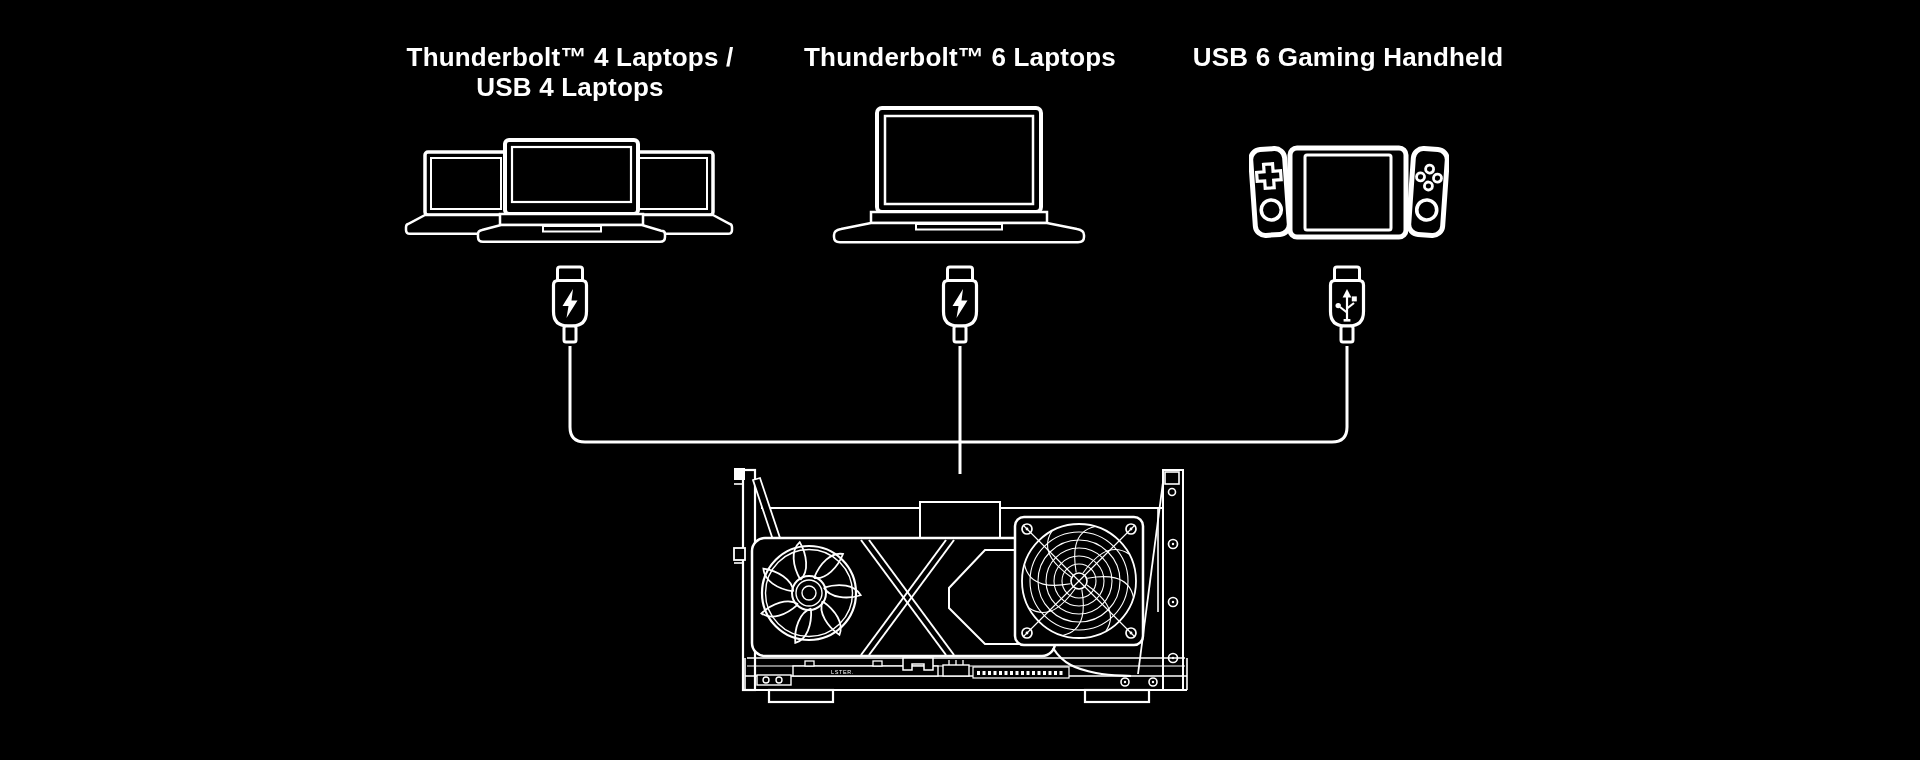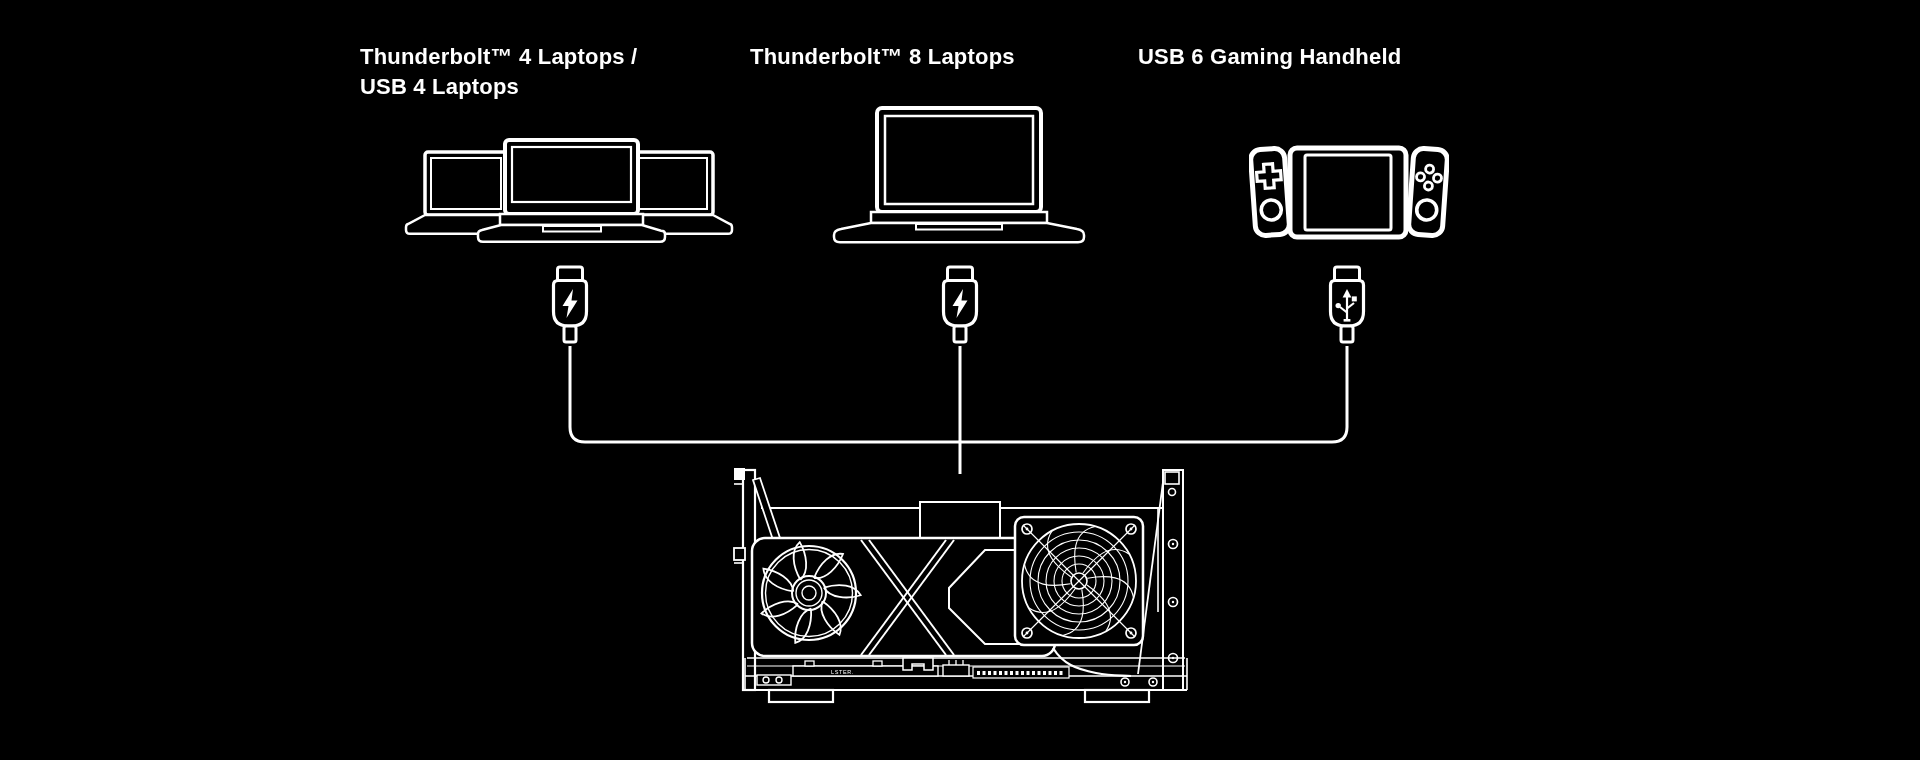--- a/index.html
+++ b/index.html
@@ -1,41 +1,41 @@
 <!DOCTYPE html>
 <html><head>
 <meta charset="utf-8">
 <style>
   html,body{margin:0;padding:0;background:#000;}
   .canvas{
     position:relative;width:1920px;height:760px;background:#000000;
     overflow:hidden;font-family:"Liberation Sans",sans-serif;
   }
   .device-label{
-    position:absolute;top:42px;width:420px;text-align:left;
-    color:#ffffff;font-weight:700;font-size:22px;line-height:30px;
+    position:absolute;top:42px;width:420px;text-align:center;
+    color:#ffffff;font-weight:700;font-size:26px;line-height:30px;
     white-space:pre-line;letter-spacing:.2px;
   }
   .lbl-1{left:360px;}
   .lbl-2{left:750px;}
   .lbl-3{left:1138px;}
   .art{position:absolute;}
   .art svg{display:block;}
   svg .ln{stroke:#ffffff;fill:none;}
   svg .fb{stroke:#ffffff;fill:#000000;}
   svg .fw{fill:#ffffff;stroke:none;}
 </style>
 </head>
 <body>
 
 <div class="canvas">
 
   <div class="device-label lbl-1">Thunderbolt™ 4 Laptops /
 USB 4 Laptops</div>
-  <div class="device-label lbl-2">Thunderbolt™ 8 Laptops</div>
+  <div class="device-label lbl-2">Thunderbolt™ 6 Laptops</div>
   <div class="device-label lbl-3">USB 6 Gaming Handheld</div>
 
   <div class="art" style="left:0;top:0;">
     <svg width="1920" height="760" viewBox="0 0 1920 760">
       <g class="ln" stroke-width="3">
         <path d="M570,346 V427 Q570,442 585,442 H1332 Q1347,442 1347,427 V346"></path>
         <path d="M960,346 V474"></path>
       </g>
     </svg>
   </div>

